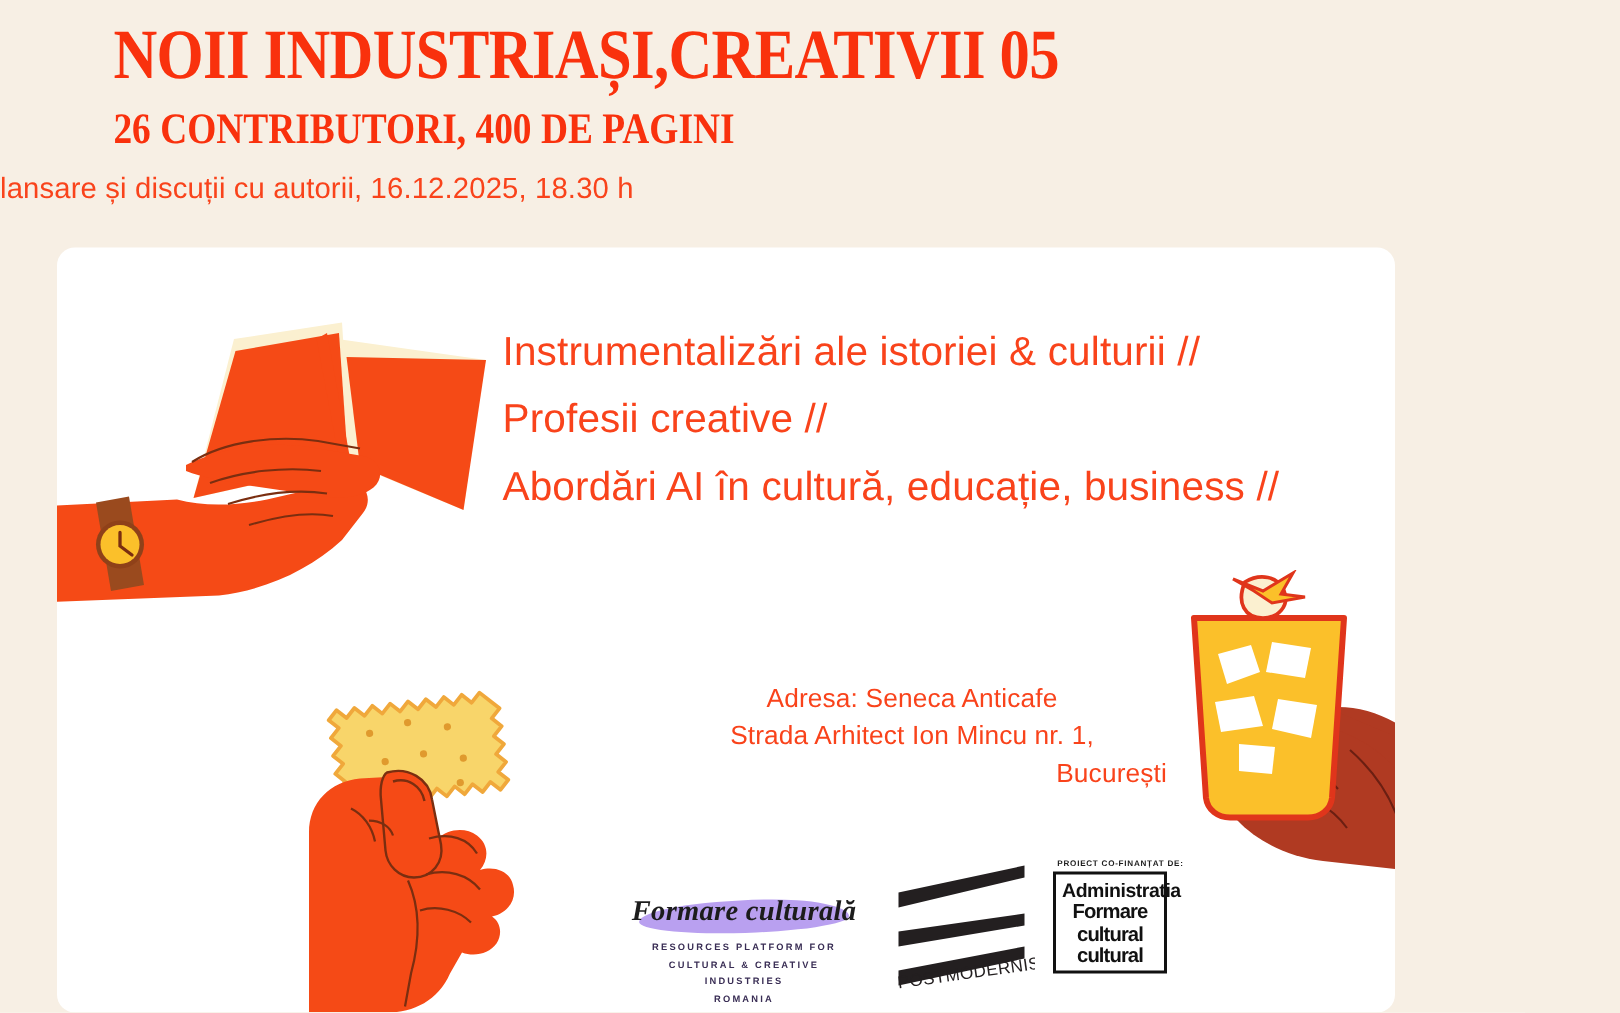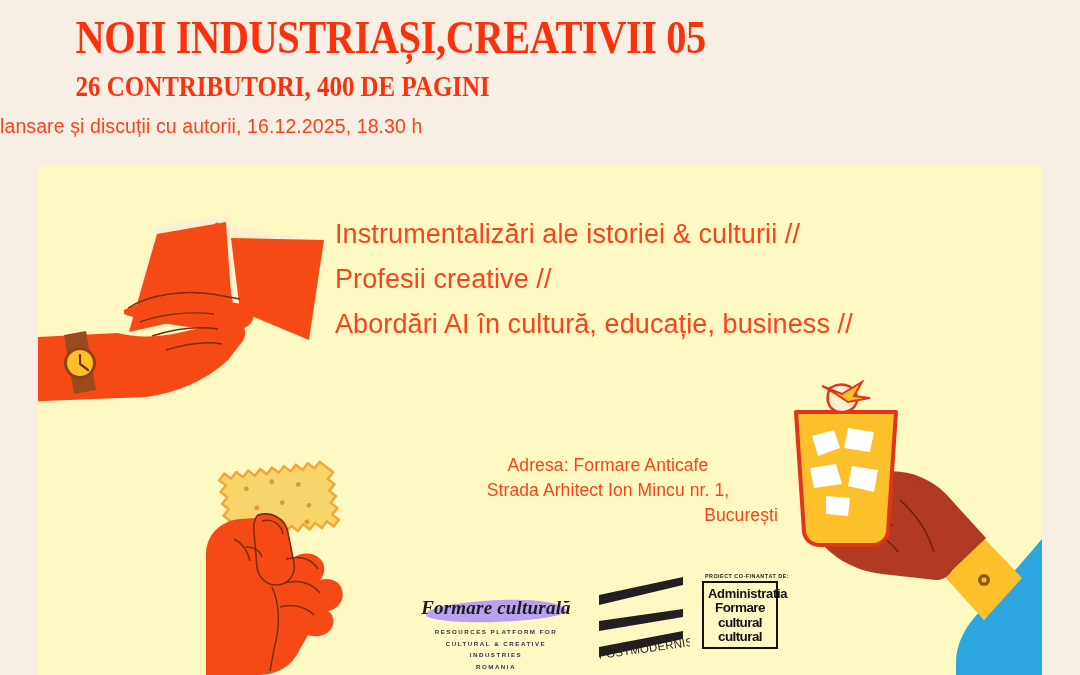--- a/index.html
+++ b/index.html
@@ -68,24 +68,25 @@
     letter-spacing: 0.1px;
     color: #F9431B;
     white-space: nowrap;
   }
 
   
   .panel {
     position: absolute;
     left: 38px;
     top: 165px;
-    width: 1004px;
+    width: 892px;
     height: 510px;
-    background: #fef9c3;
+    background: #ffffff;
     overflow: hidden;
+    border-radius: 12px;
   }
 
   
   .topics {
     position: absolute;
     left: 297px;
     top: 47px;
     width: 700px;
   }
   .topic-line {
@@ -312,21 +313,21 @@
       <path d="M44 6 L64 14 L84 2 L76 16 L92 18 L70 22 L58 14 Z" fill="#FBC02A" stroke="#E0351B" stroke-width="2"></path>
     </svg>
 
     <div class="topics">
       <div class="topic-line">Instrumentalizări ale istoriei &amp; culturii //</div>
       <div class="topic-line">Profesii creative //</div>
       <div class="topic-line">Abordări AI în cultură, educație, business //</div>
     </div>
 
     <div class="address">
-      <div class="address-line center">Adresa: Formare Anticafe</div>
+      <div class="address-line center">Adresa: Seneca Anticafe</div>
       <div class="address-line center">Strada Arhitect Ion Mincu nr. 1,</div>
       <div class="address-line right">București</div>
     </div>
 
     <div class="logos">
 
       <div class="logo-formare">
         <div class="formare-script-wrap">
           <div class="formare-brush"></div>
           <div class="formare-script">Formare culturală</div>

